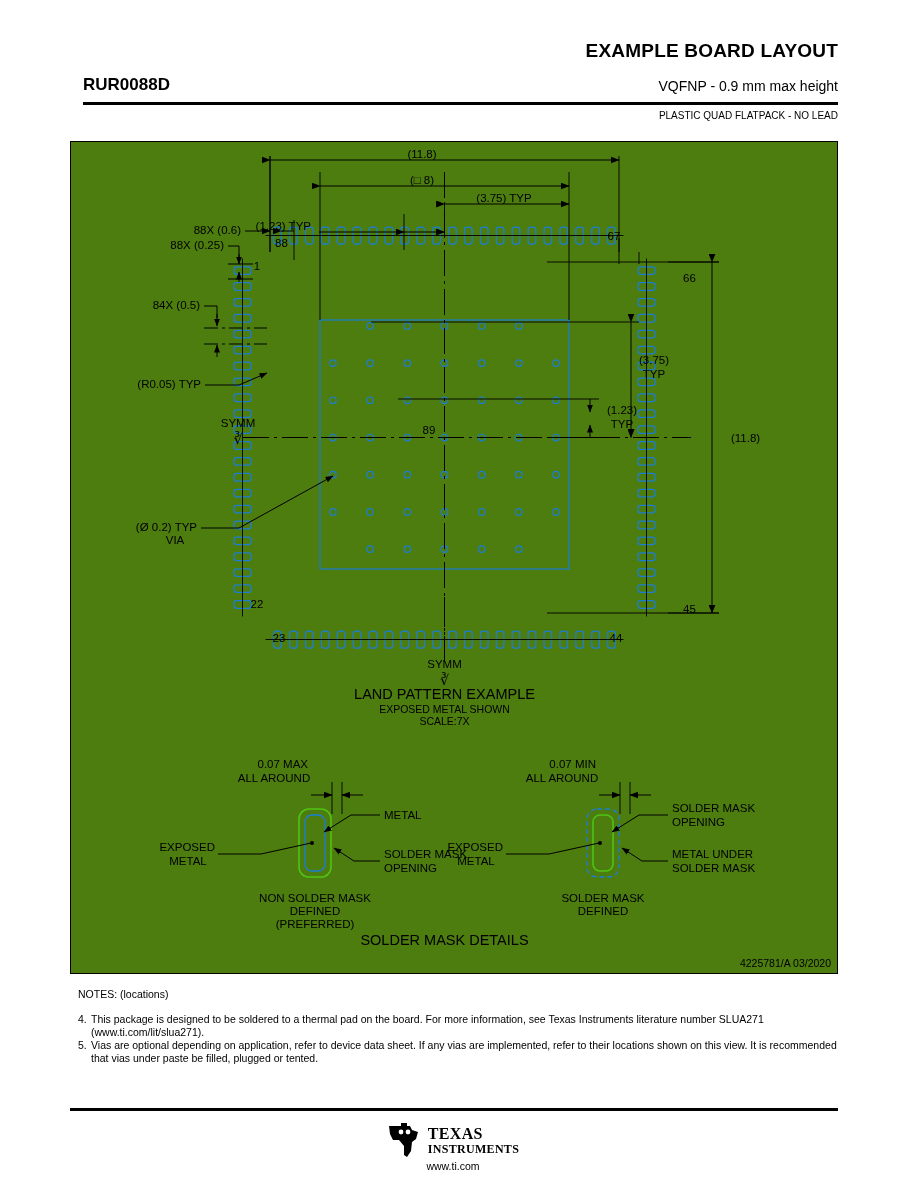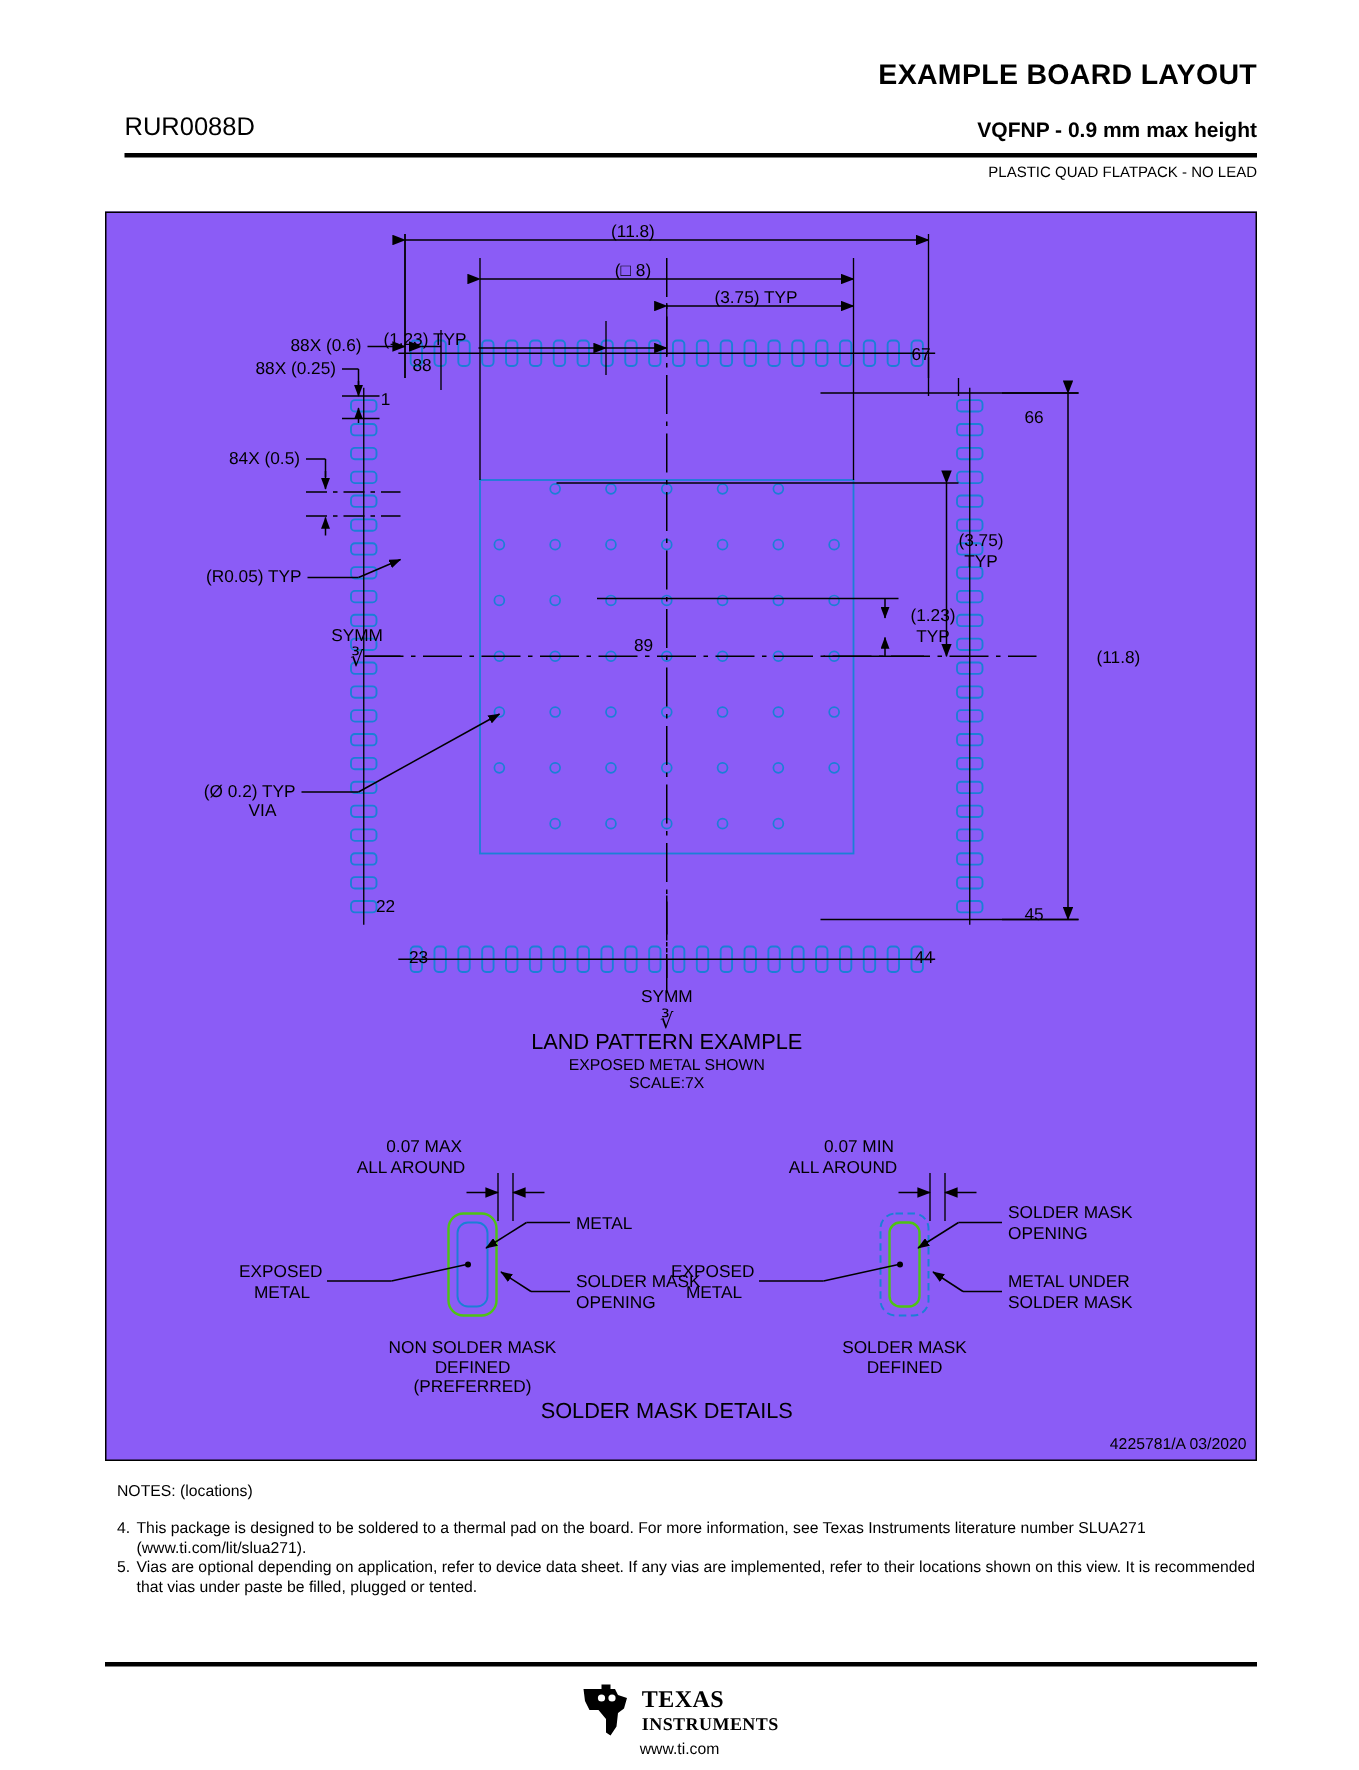--- a/index.html
+++ b/index.html
@@ -12,38 +12,38 @@
   .pg{position:absolute;left:0;top:0;width:906px;height:1180px;}
 
   
   #hdr-title{
     position:absolute;right:68px;top:40px;
     font-size:19px;font-weight:bold;letter-spacing:.2px;
     white-space:nowrap;
   }
   #hdr-part{
     position:absolute;left:83px;top:75px;
-    font-size:17px;font-weight:normal;white-space:nowrap;
+    font-size:17px;font-weight:bold;white-space:nowrap;
   }
   #hdr-sub{
     position:absolute;right:68px;top:78px;
-    font-size:14px;font-weight:bold;text-align:right;white-space:nowrap;
+    font-size:14px;font-weight:normal;text-align:right;white-space:nowrap;
   }
   #hdr-rule{
     position:absolute;left:83px;top:102px;width:755px;height:3px;background:#000;
   }
   #hdr-desc{
     position:absolute;right:68px;top:110px;
     font-size:10px;text-align:left;white-space:nowrap;
   }
 
   
   #frame{
     position:absolute;left:70px;top:141px;width:768px;height:833px;
-    border:1.6px solid #000;box-sizing:border-box;background:#8b5cf6;
+    border:1.6px solid #000;box-sizing:border-box;background:#4d7c0f;
   }
   #docnum{
     position:absolute;right:6px;bottom:4px;font-size:10.5px;white-space:nowrap;
   }
 
   
   #canvas{position:absolute;left:0;top:0;width:768px;height:833px;}
 
   
   #notes{position:absolute;left:78px;top:988px;width:760px;}

